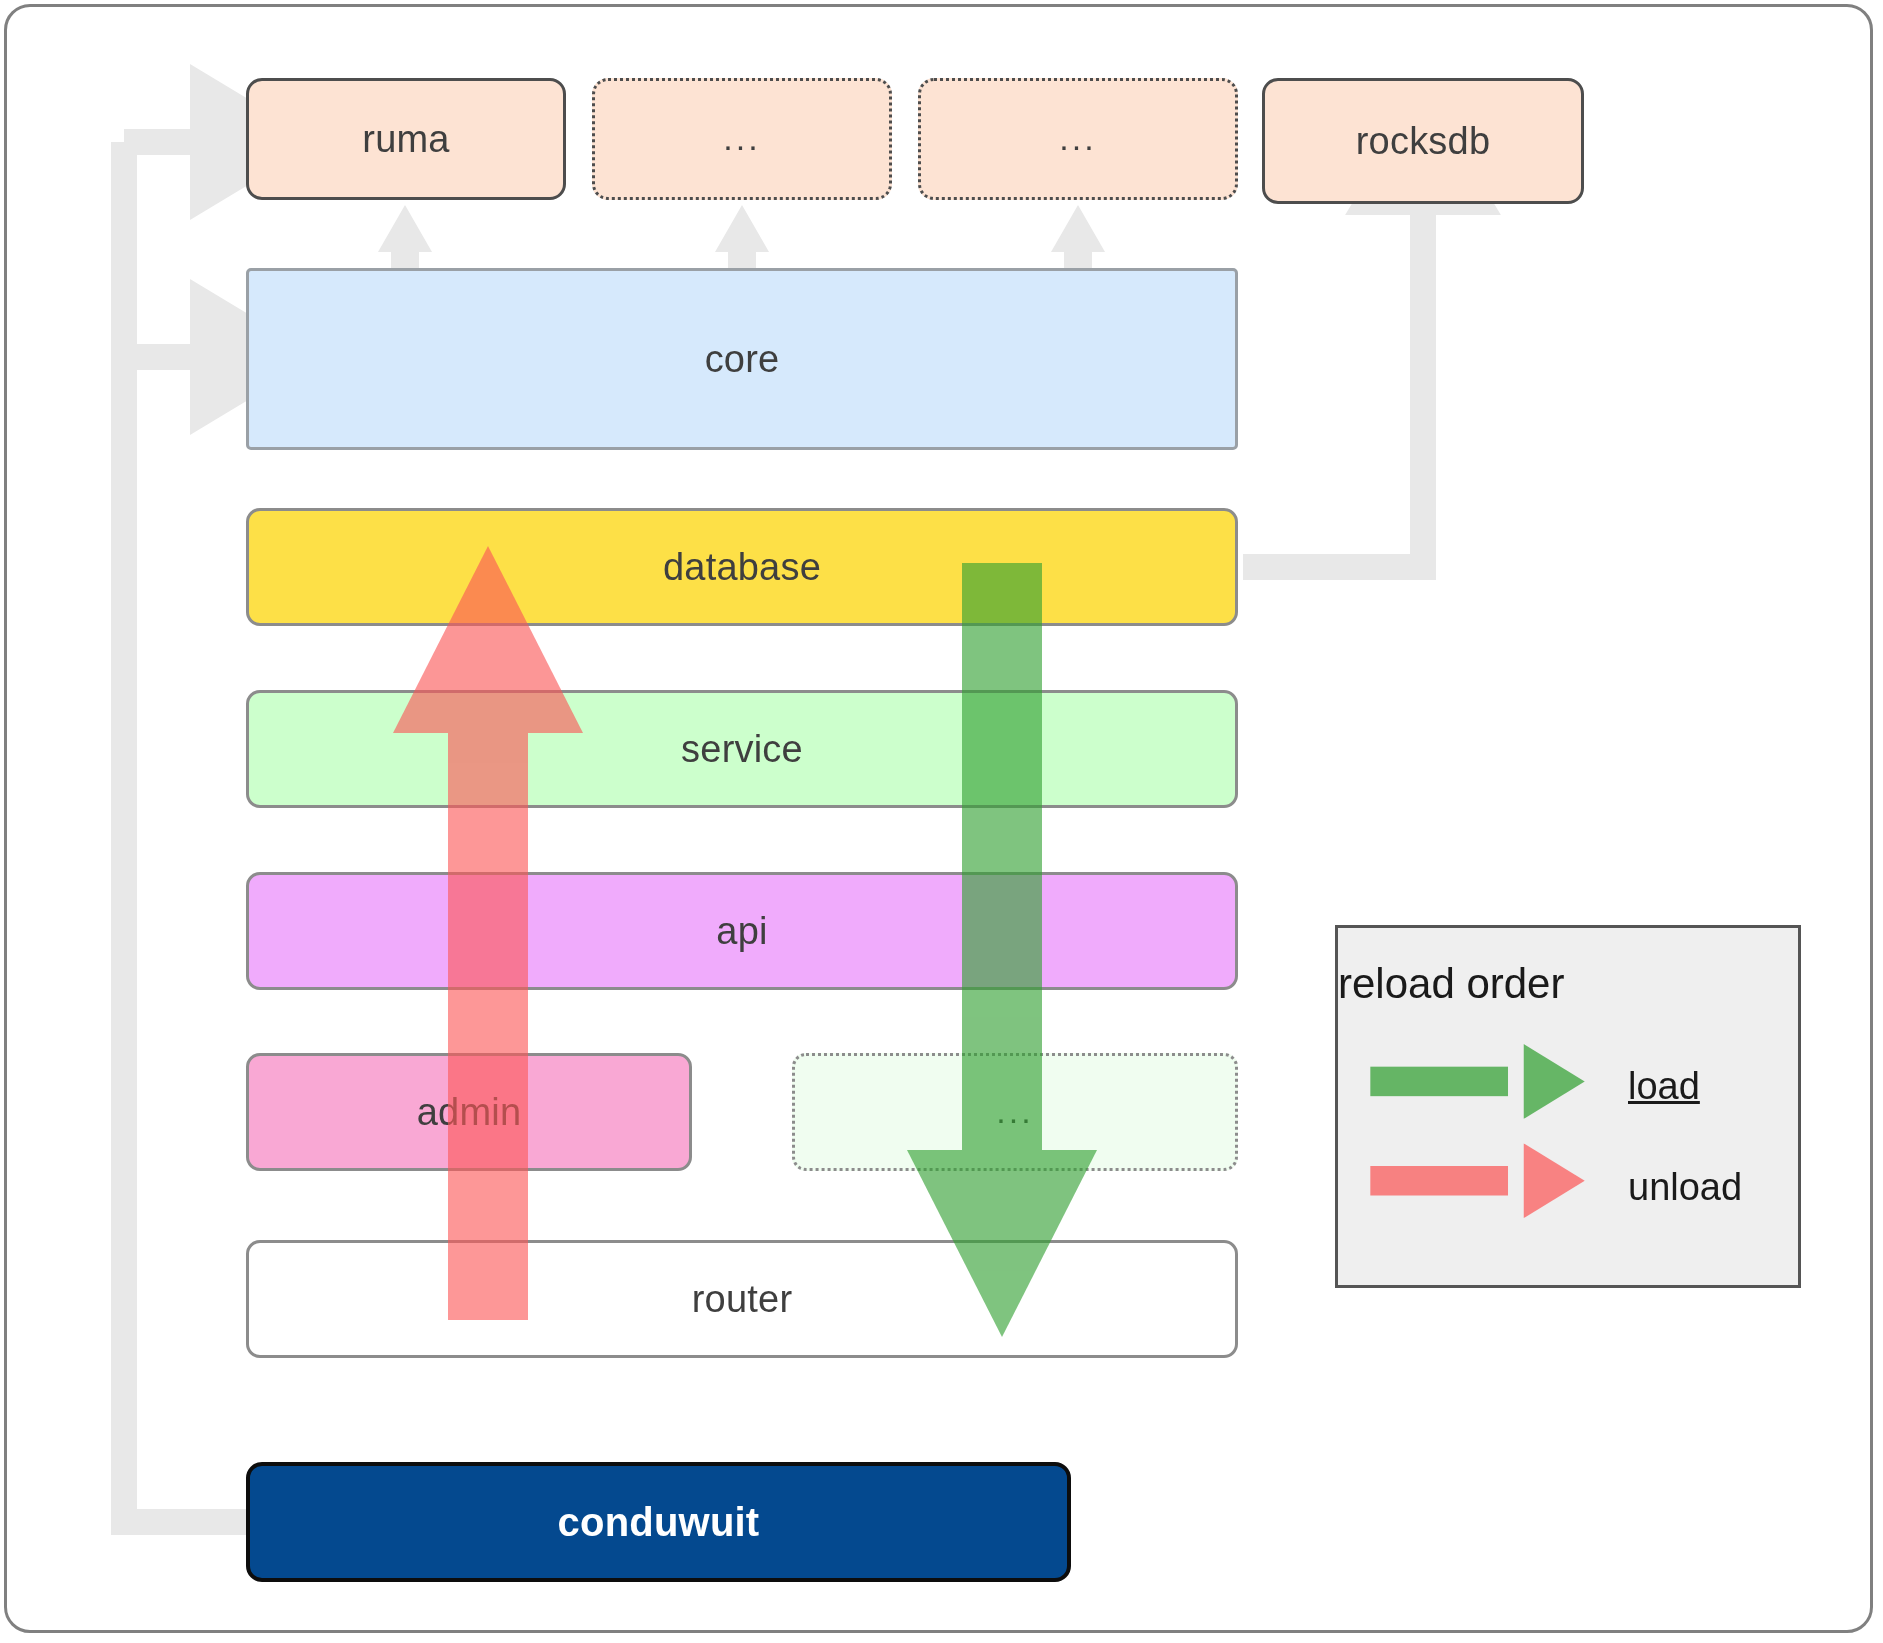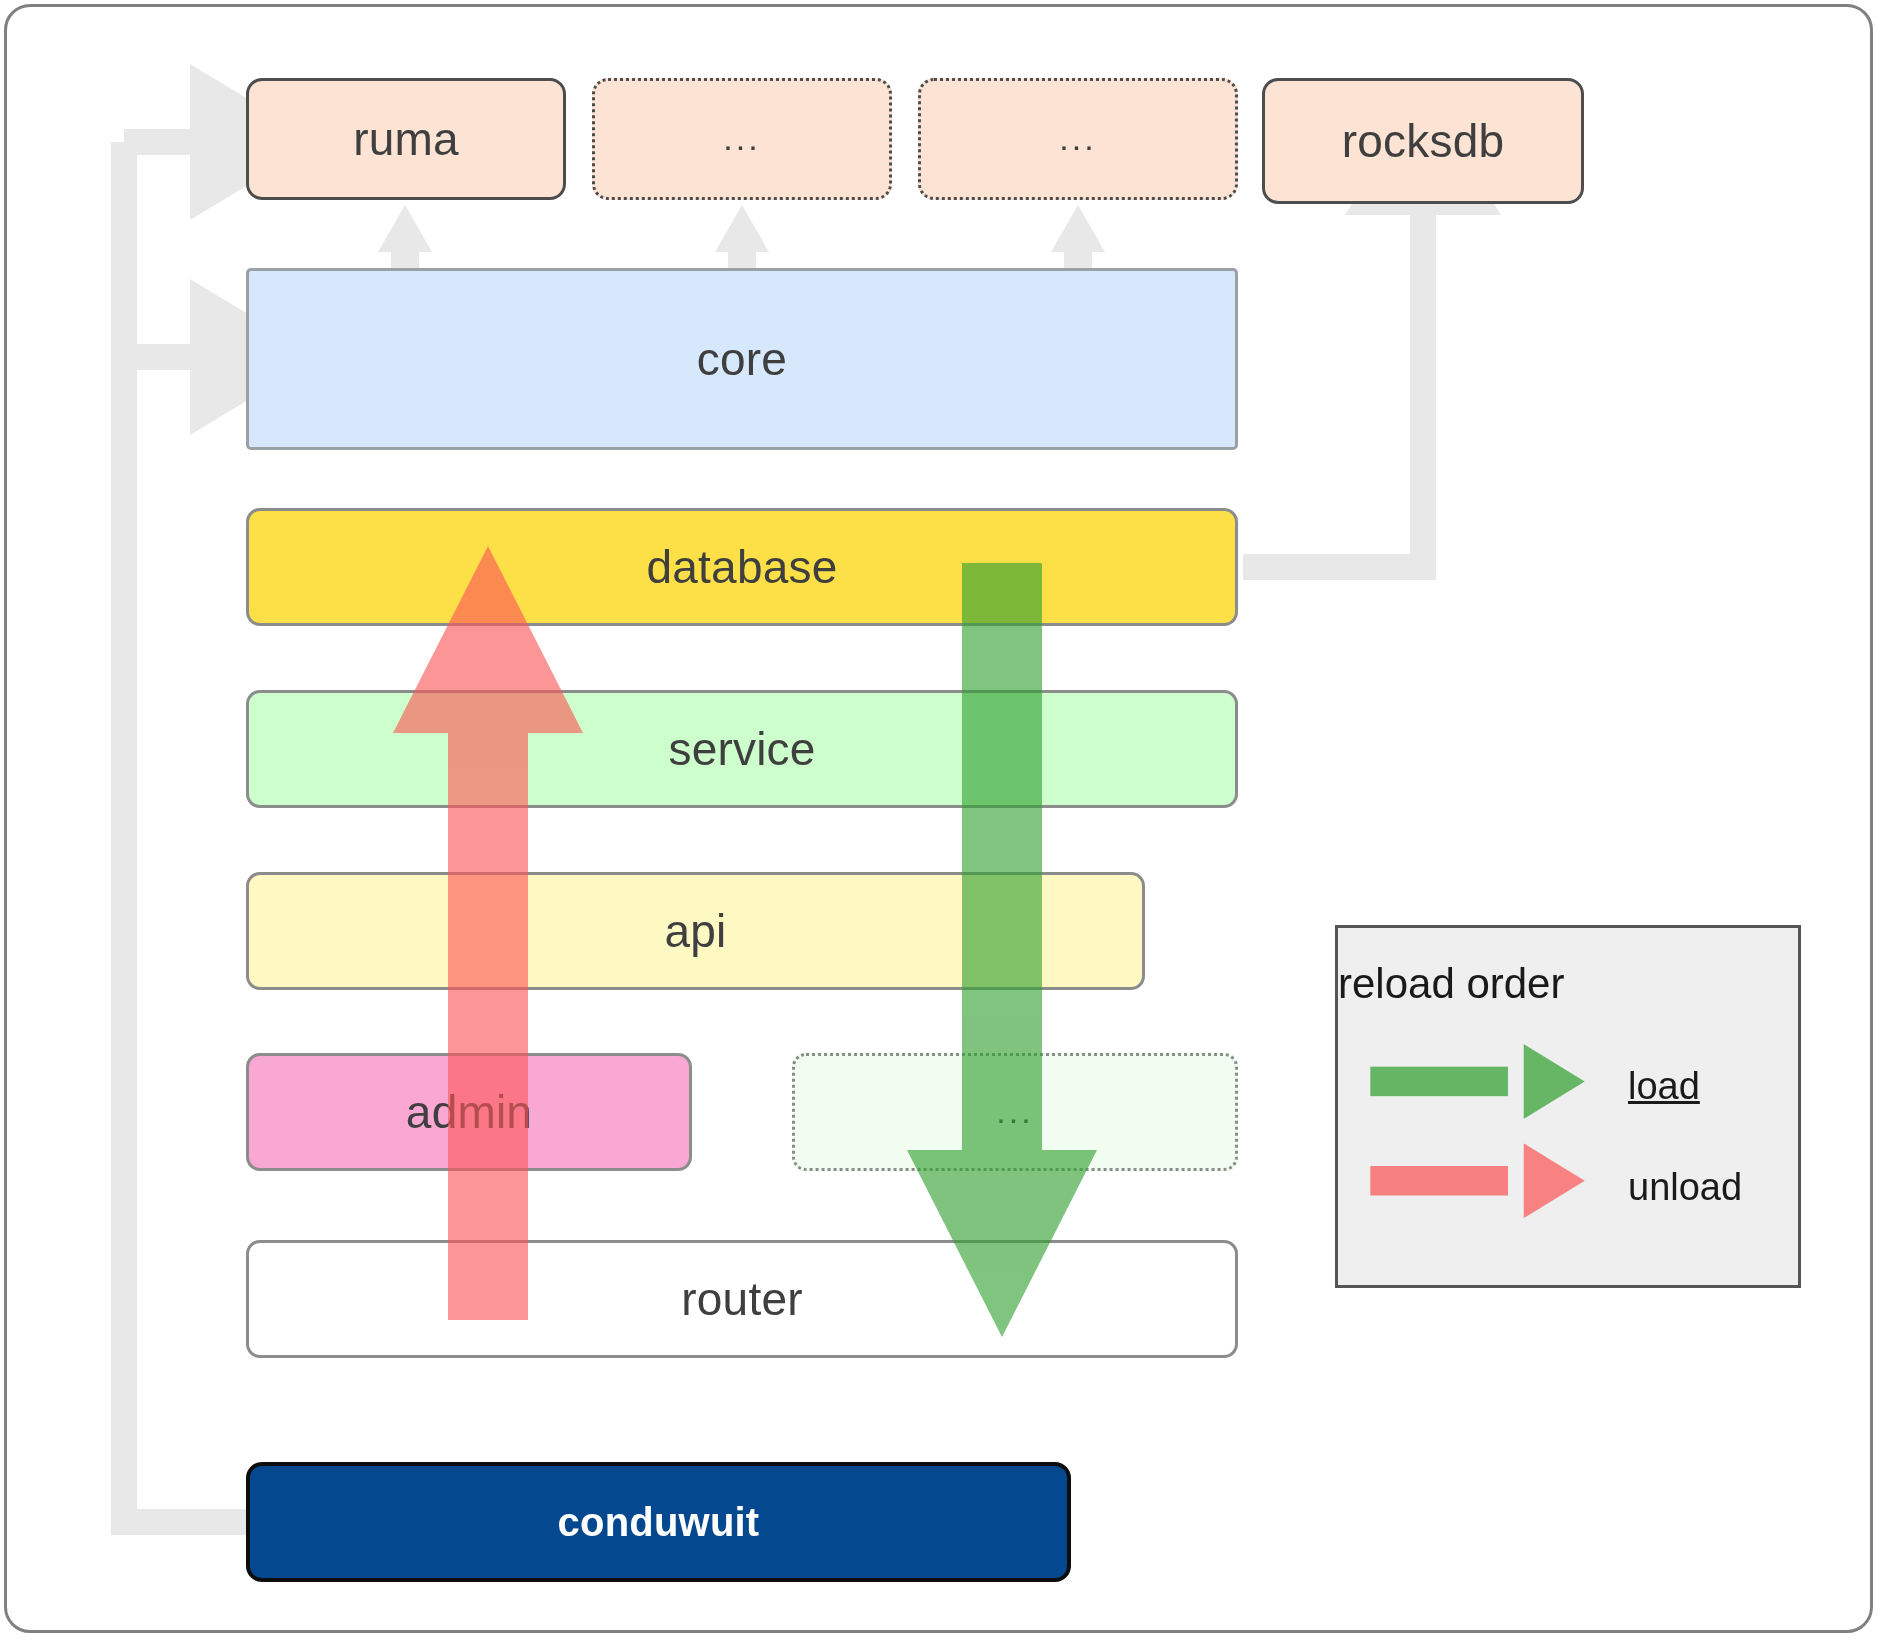--- a/index.html
+++ b/index.html
@@ -31,21 +31,21 @@
   }
 
   .node {
     position: absolute;
     box-sizing: border-box;
     display: flex;
     align-items: center;
     justify-content: center;
     border-radius: 12px;
     color: #3f3f3f;
-    font-size: 46px;
+    font-size: 38px;
     font-family: "Liberation Sans", sans-serif;
     letter-spacing: 0.2px;
     z-index: 5;
   }
   .node.dots {
     font-size: 34px;
     letter-spacing: 3px;
     line-height: 0.4;
   }
 
@@ -165,21 +165,21 @@
   </div>
 
   <div class="node layer" style="left:246px; top:508px; width:992px; height:118px; background:#fde047;">
     <span>database</span>
   </div>
 
   <div class="node layer" style="left:246px; top:690px; width:992px; height:118px; background:#ccffcc;">
     <span>service</span>
   </div>
 
-  <div class="node layer" style="left:246px; top:872px; width:899px; height:118px; background:#fef9c3;">
+  <div class="node layer" style="left:246px; top:872px; width:992px; height:118px; background:#f0abfc;">
     <span>api</span>
   </div>
 
   <div class="node layer" style="left:246px; top:1053px; width:446px; height:118px; background:#f9a8d4;">
     <span>admin</span>
   </div>
 
   <div class="node layer dotted dots" style="left:792px; top:1053px; width:446px; height:118px; background:#f0fdf0;">
     <span>...</span>
   </div>

